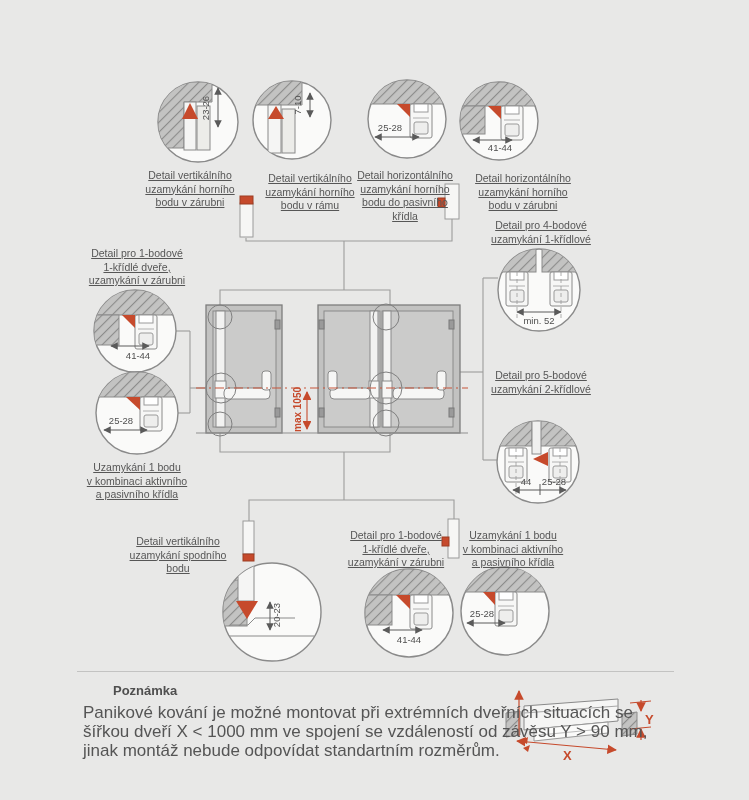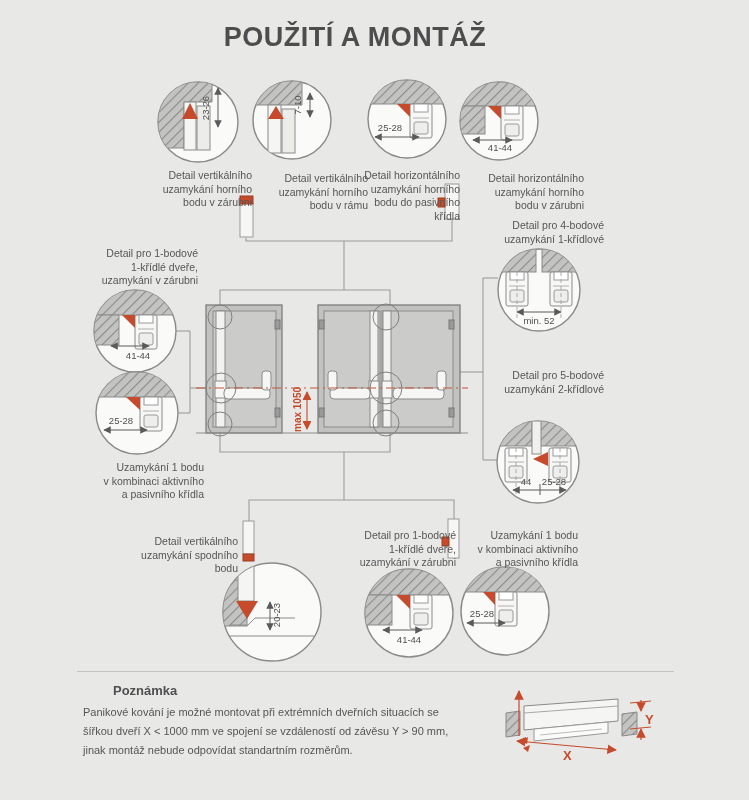--- a/index.html
+++ b/index.html
@@ -2,23 +2,23 @@
 <html><head>
 <meta charset="utf-8">
 <style>
   html,body{margin:0;padding:0;}
   body{width:749px;height:800px;background:#e8e8e7;font-family:"Liberation Sans",sans-serif;overflow:hidden;}
   #stage{position:relative;width:749px;height:800px;background:#e8e8e7;}
   #art{position:absolute;left:0;top:0;}
   .title{position:absolute;left:0;top:22px;width:710px;text-align:center;
          font-size:27px;font-weight:600;letter-spacing:.5px;color:#4d4d4d;}
   .lbl{position:absolute;font-size:10.5px;line-height:13.5px;color:#565656;
-       text-align:right;white-space:pre-line;}
+       text-align:center;white-space:pre-line;text-decoration:underline;}
   .note-h{position:absolute;left:83px;top:683px;font-size:13px;font-weight:bold;color:#4f4f4f;margin-left:30px;}
-  .note-b{position:absolute;left:83px;top:703px;font-size:11px;line-height:19px;color:#555;white-space:pre-line;}
+  .note-b{position:absolute;left:83px;top:703px;font-size:17px;line-height:19px;color:#555;white-space:pre-line;}
   .divider{position:absolute;left:77px;top:671px;width:597px;height:1px;background:#c3c3c2;}
   .dim{font-size:9.5px;fill:#4f4f4f;font-family:"Liberation Sans",sans-serif;}
   .dimred{font-size:10px;font-weight:bold;fill:#c64a2c;font-family:"Liberation Sans",sans-serif;}
   .xy{font-size:13px;font-weight:bold;fill:#c64a2c;font-family:"Liberation Sans",sans-serif;}
 </style>
 </head>
 <body>
 
 <div id="stage">
 
@@ -287,21 +287,20 @@
     <line x1="630" y1="703" x2="651" y2="701" stroke="#c64a2c"></line>
     <line x1="630" y1="729" x2="651" y2="727" stroke="#c64a2c"></line>
     <line x1="641" y1="700" x2="641" y2="711" stroke="#c64a2c" stroke-width="1.2" marker-end="url(#mr)"></line>
     <line x1="641" y1="740" x2="641" y2="729" stroke="#c64a2c" stroke-width="1.2" marker-end="url(#mr)"></line>
     <text class="xy" x="645" y="724">Y</text>
     <polygon points="521,741 528,737 527,744" fill="#c64a2c"></polygon>
     <polygon points="523,748 530,745 528,752" fill="#c64a2c"></polygon>
   </g>
 </svg>
 
-<div class="title">POUŽITÍ A MONTÁŽ</div>
 
 <div class="lbl" style="left:128px;top:169px;width:124px;">Detail vertikálního
 uzamykání horního
 bodu v zárubni</div>
 <div class="lbl" style="left:252px;top:172px;width:116px;">Detail vertikálního
 uzamykání horního
 bodu v rámu</div>
 <div class="lbl" style="left:350px;top:169px;width:110px;">Detail horizontálního
 uzamykání horního
 bodu do pasivního

